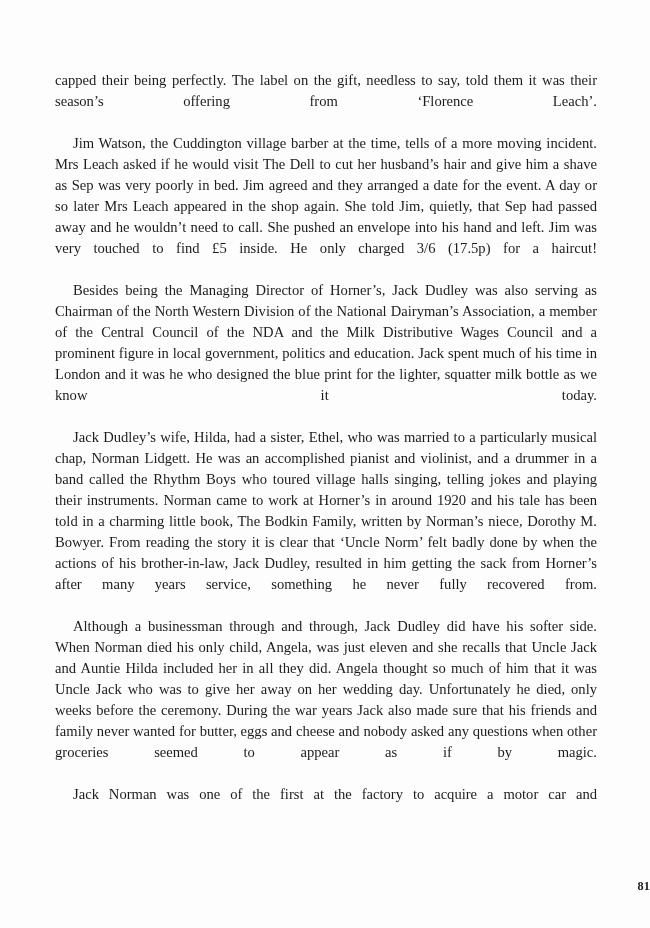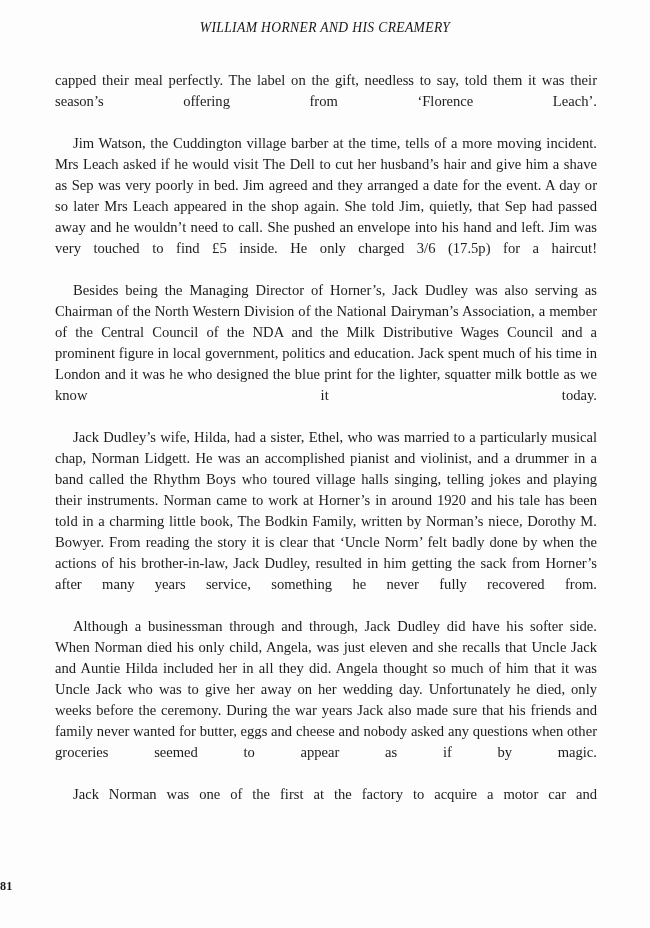--- a/index.html
+++ b/index.html
@@ -64,36 +64,35 @@
     display: inline-block;
     width: 100%;
   }
 
   
   .folio {
     position: absolute;
     top: 879px;
     left: 0;
     width: 650px;
-    text-align: left;
+    text-align: right;
     font-size: 12.2px;
     font-weight: bold;
     color: #1a1a1a;
     letter-spacing: 0.2px;
   }
 </style>
 </head>
 <body>
 
 <div class="page">
 
-  <div class="running-head">WILLIAM HORNER AND HIS CREAMERY</div>
 
   <div class="text-block">
-    <p class="para first">capped their meal perfectly. The label on the gift, needless to say, told them it was their season’s offering from ‘Florence Leach’.</p>
+    <p class="para first">capped their being perfectly. The label on the gift, needless to say, told them it was their season’s offering from ‘Florence Leach’.</p>
     <p class="para">Jim Watson, the Cuddington village barber at the time, tells of a more moving incident. Mrs Leach asked if he would visit The Dell to cut her husband’s hair and give him a shave as Sep was very poorly in bed. Jim agreed and they arranged a date for the event. A day or so later Mrs Leach appeared in the shop again. She told Jim, quietly, that Sep had passed away and he wouldn’t need to call. She pushed an envelope into his hand and left. Jim was very touched to find £5 inside. He only charged 3/6 (17.5p) for a haircut!</p>
     <p class="para">Besides being the Managing Director of Horner’s, Jack Dudley was also serving as Chairman of the North Western Division of the National Dairyman’s Association, a member of the Central Council of the NDA and the Milk Distributive Wages Council and a prominent figure in local government, politics and education. Jack spent much of his time in London and it was he who designed the blue print for the lighter, squatter milk bottle as we know it today.</p>
     <p class="para">Jack Dudley’s wife, Hilda, had a sister, Ethel, who was married to a particularly musical chap, Norman Lidgett. He was an accomplished pianist and violinist, and a drummer in a band called the Rhythm Boys who toured village halls singing, telling jokes and playing their instruments. Norman came to work at Horner’s in around 1920 and his tale has been told in a charming little book, The Bodkin Family, written by Norman’s niece, Dorothy M. Bowyer. From reading the story it is clear that ‘Uncle Norm’ felt badly done by when the actions of his brother-in-law, Jack Dudley, resulted in him getting the sack from Horner’s after many years service, something he never fully recovered from.</p>
     <p class="para">Although a businessman through and through, Jack Dudley did have his softer side. When Norman died his only child, Angela, was just eleven and she recalls that Uncle Jack and Auntie Hilda included her in all they did. Angela thought so much of him that it was Uncle Jack who was to give her away on her wedding day. Unfortunately he died, only weeks before the ceremony. During the war years Jack also made sure that his friends and family never wanted for butter, eggs and cheese and nobody asked any questions when other groceries seemed to appear as if by magic.</p>
     <p class="para">Jack Norman was one of the first at the factory to acquire a motor car and</p>
   </div>
 
   <div class="folio">81</div>
 
 </div>

